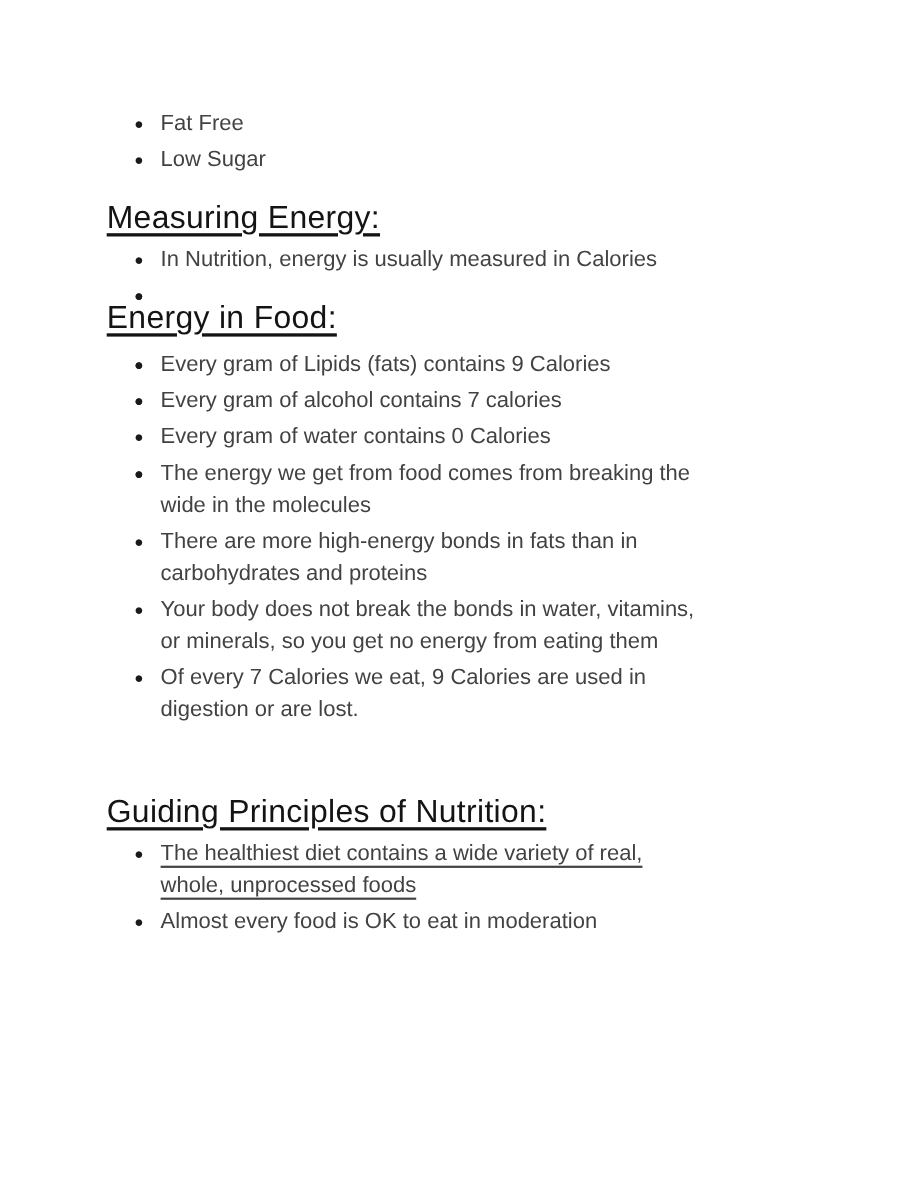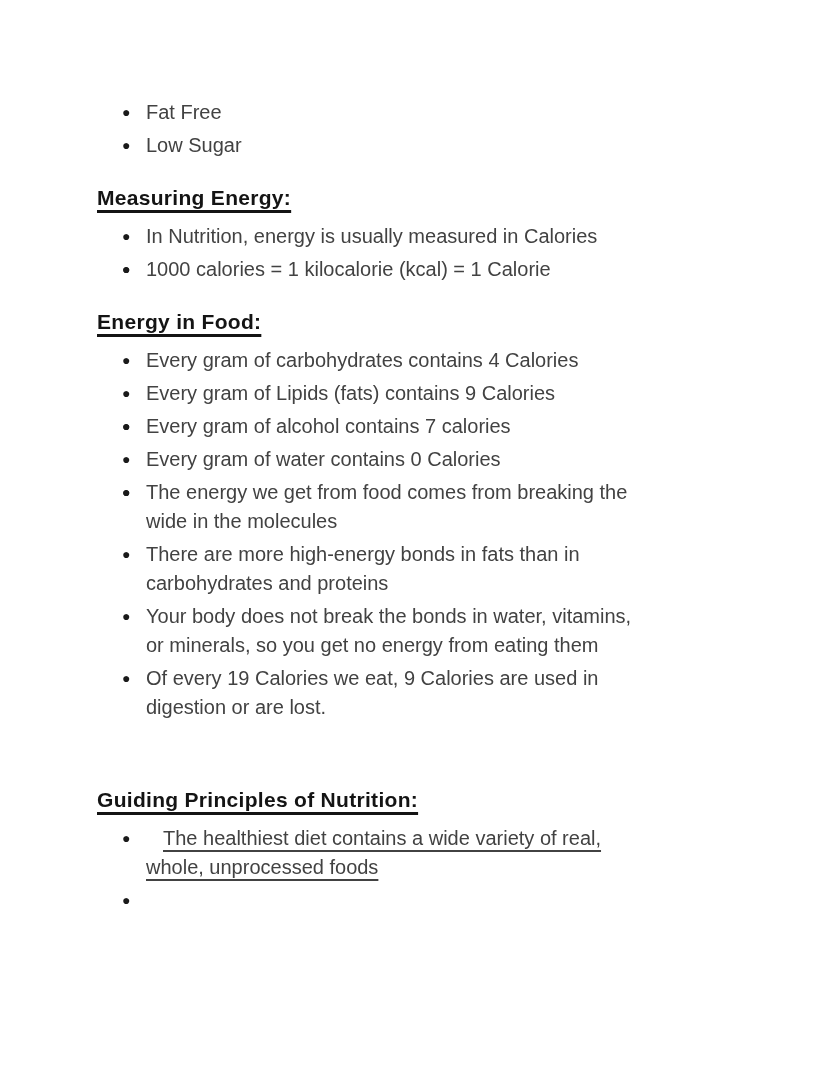--- a/index.html
+++ b/index.html
@@ -20,22 +20,22 @@
     font-family: "Liberation Sans", sans-serif;
     overflow: hidden;
   }
   .page {
     width: 828px;
     height: 1071px;
     padding: 98px 58px 40px 97px;
     background: var(--bg);
   }
   .section-heading {
-    font-size: 21px;
-    font-weight: 700;
+    font-size: 29px;
+    font-weight: 400;
     letter-spacing: 0.3px;
     color: var(--heading-text);
     margin: 19px 0 9px 0;
     line-height: 30px;
     text-decoration: underline;
     text-decoration-thickness: 2.5px;
     text-underline-offset: 5px;
     display: inline-block;
   }
   section { display: block; }
@@ -61,52 +61,51 @@
     line-height: 29px;
     color: var(--bullet-color);
   }
   li.bullet-item .txt {
     white-space: pre-line;
   }
   li.bullet-item.underlined .txt {
     text-decoration: underline;
     text-decoration-thickness: 2px;
     text-underline-offset: 5px;
-    margin-left: 17px;
   }
 </style>
 </head>
 <body>
 
 <main class="page">
     <section>
       <ul class="bullet-list">
         <li class="bullet-item"><span class="marker">●</span><span class="txt">Fat Free</span></li>
         <li class="bullet-item"><span class="marker">●</span><span class="txt">Low Sugar</span></li>
       </ul>
     </section>
     <section><h2 class="section-heading">Measuring Energy:</h2><ul class="bullet-list">
         <li class="bullet-item"><span class="marker">●</span><span class="txt">In Nutrition, energy is usually measured in Calories</span></li>
         <li class="bullet-item"><span class="marker">●</span></li>
-        <li class="bullet-item"><span class="marker">●</span><span class="txt">1000 calories = 1 kilocalorie (kcal) = 1 Calorie</span></li>
+        <li class="bullet-item"><span class="marker">●</span></li>
       </ul></section>
     <section><h2 class="section-heading">Energy in Food:</h2><ul class="bullet-list">
-        <li class="bullet-item"><span class="marker">●</span><span class="txt">Every gram of carbohydrates contains 4 Calories</span></li>
+        <li class="bullet-item"><span class="marker">●</span></li>
         <li class="bullet-item"><span class="marker">●</span><span class="txt">Every gram of Lipids (fats) contains 9 Calories</span></li>
         <li class="bullet-item"><span class="marker">●</span></li>
         <li class="bullet-item"><span class="marker">●</span><span class="txt">Every gram of alcohol contains 7 calories</span></li>
         <li class="bullet-item"><span class="marker">●</span><span class="txt">Every gram of water contains 0 Calories</span></li>
         <li class="bullet-item"><span class="marker">●</span></li>
         <li class="bullet-item"><span class="marker">●</span><span class="txt">The energy we get from food comes from breaking the
 wide in the molecules</span></li>
         <li class="bullet-item"><span class="marker">●</span><span class="txt">There are more high-energy bonds in fats than in
 carbohydrates and proteins</span></li>
         <li class="bullet-item"><span class="marker">●</span><span class="txt">Your body does not break the bonds in water, vitamins,
 or minerals, so you get no energy from eating them</span></li>
-        <li class="bullet-item"><span class="marker">●</span><span class="txt">Of every 19 Calories we eat, 9 Calories are used in
+        <li class="bullet-item"><span class="marker">●</span><span class="txt">Of every 7 Calories we eat, 9 Calories are used in
 digestion or are lost.</span></li>
       </ul></section>
     <section class="gap-before"><h2 class="section-heading">Guiding Principles of Nutrition:</h2><ul class="bullet-list">
         <li class="bullet-item underlined"><span class="marker">●</span><span class="txt">The healthiest diet contains a wide variety of real,
 whole, unprocessed foods</span></li>
-        <li class="bullet-item"><span class="marker">●</span></li>
+        <li class="bullet-item"><span class="marker">●</span><span class="txt">Almost every food is OK to eat in moderation</span></li>
       </ul></section>
   </main>
 
 </body></html>

